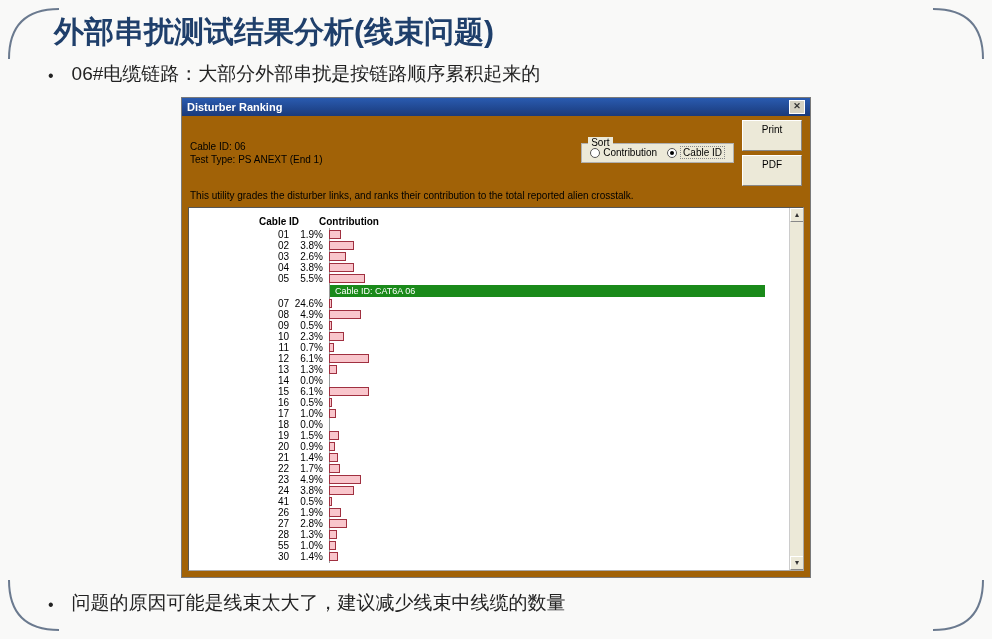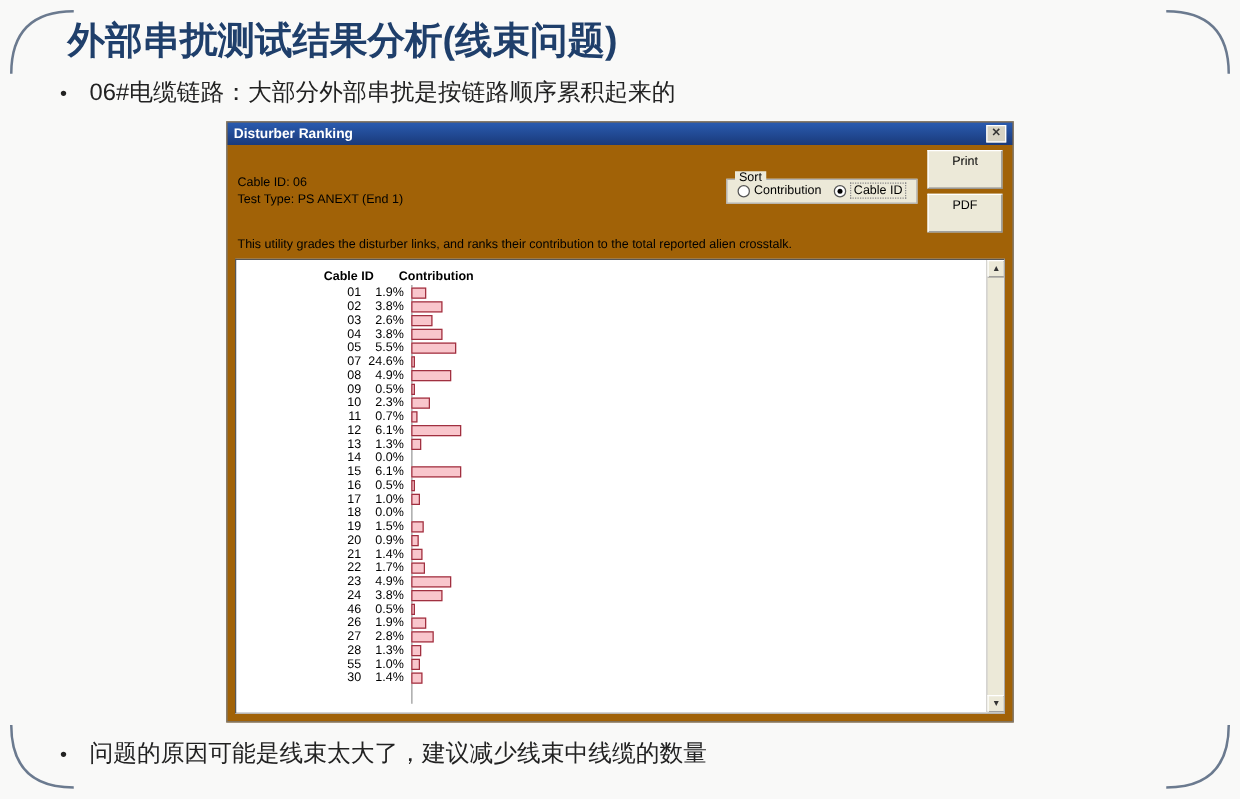--- a/index.html
+++ b/index.html
@@ -231,20 +231,21 @@
               <span class="r-bar" style="width: 24.7px;"></span>
             </span>
           </div>
           <div class="row">
             <span class="r-id">05</span>
             <span class="r-val">5.5%</span>
             <span class="r-bar-wrap">
               <span class="r-bar" style="width: 35.75px;"></span>
             </span>
           </div>
+          <div class="highlight-row">Cable ID: CAT6A 06</div>
           <div class="row">
             <span class="r-id">07</span>
             <span class="r-val">24.6%</span>
             <span class="r-bar-wrap">
               <span class="r-bar" style="width: 2.6px;"></span>
             </span>
           </div>
           <div class="row">
             <span class="r-id">08</span>
             <span class="r-val">4.9%</span>
@@ -354,21 +355,21 @@
             </span>
           </div>
           <div class="row">
             <span class="r-id">24</span>
             <span class="r-val">3.8%</span>
             <span class="r-bar-wrap">
               <span class="r-bar" style="width: 24.7px;"></span>
             </span>
           </div>
           <div class="row">
-            <span class="r-id">46</span>
+            <span class="r-id">41</span>
             <span class="r-val">0.5%</span>
             <span class="r-bar-wrap">
               <span class="r-bar" style="width: 3.25px;"></span>
             </span>
           </div>
           <div class="row">
             <span class="r-id">26</span>
             <span class="r-val">1.9%</span>
             <span class="r-bar-wrap">
               <span class="r-bar" style="width: 12.35px;"></span>

